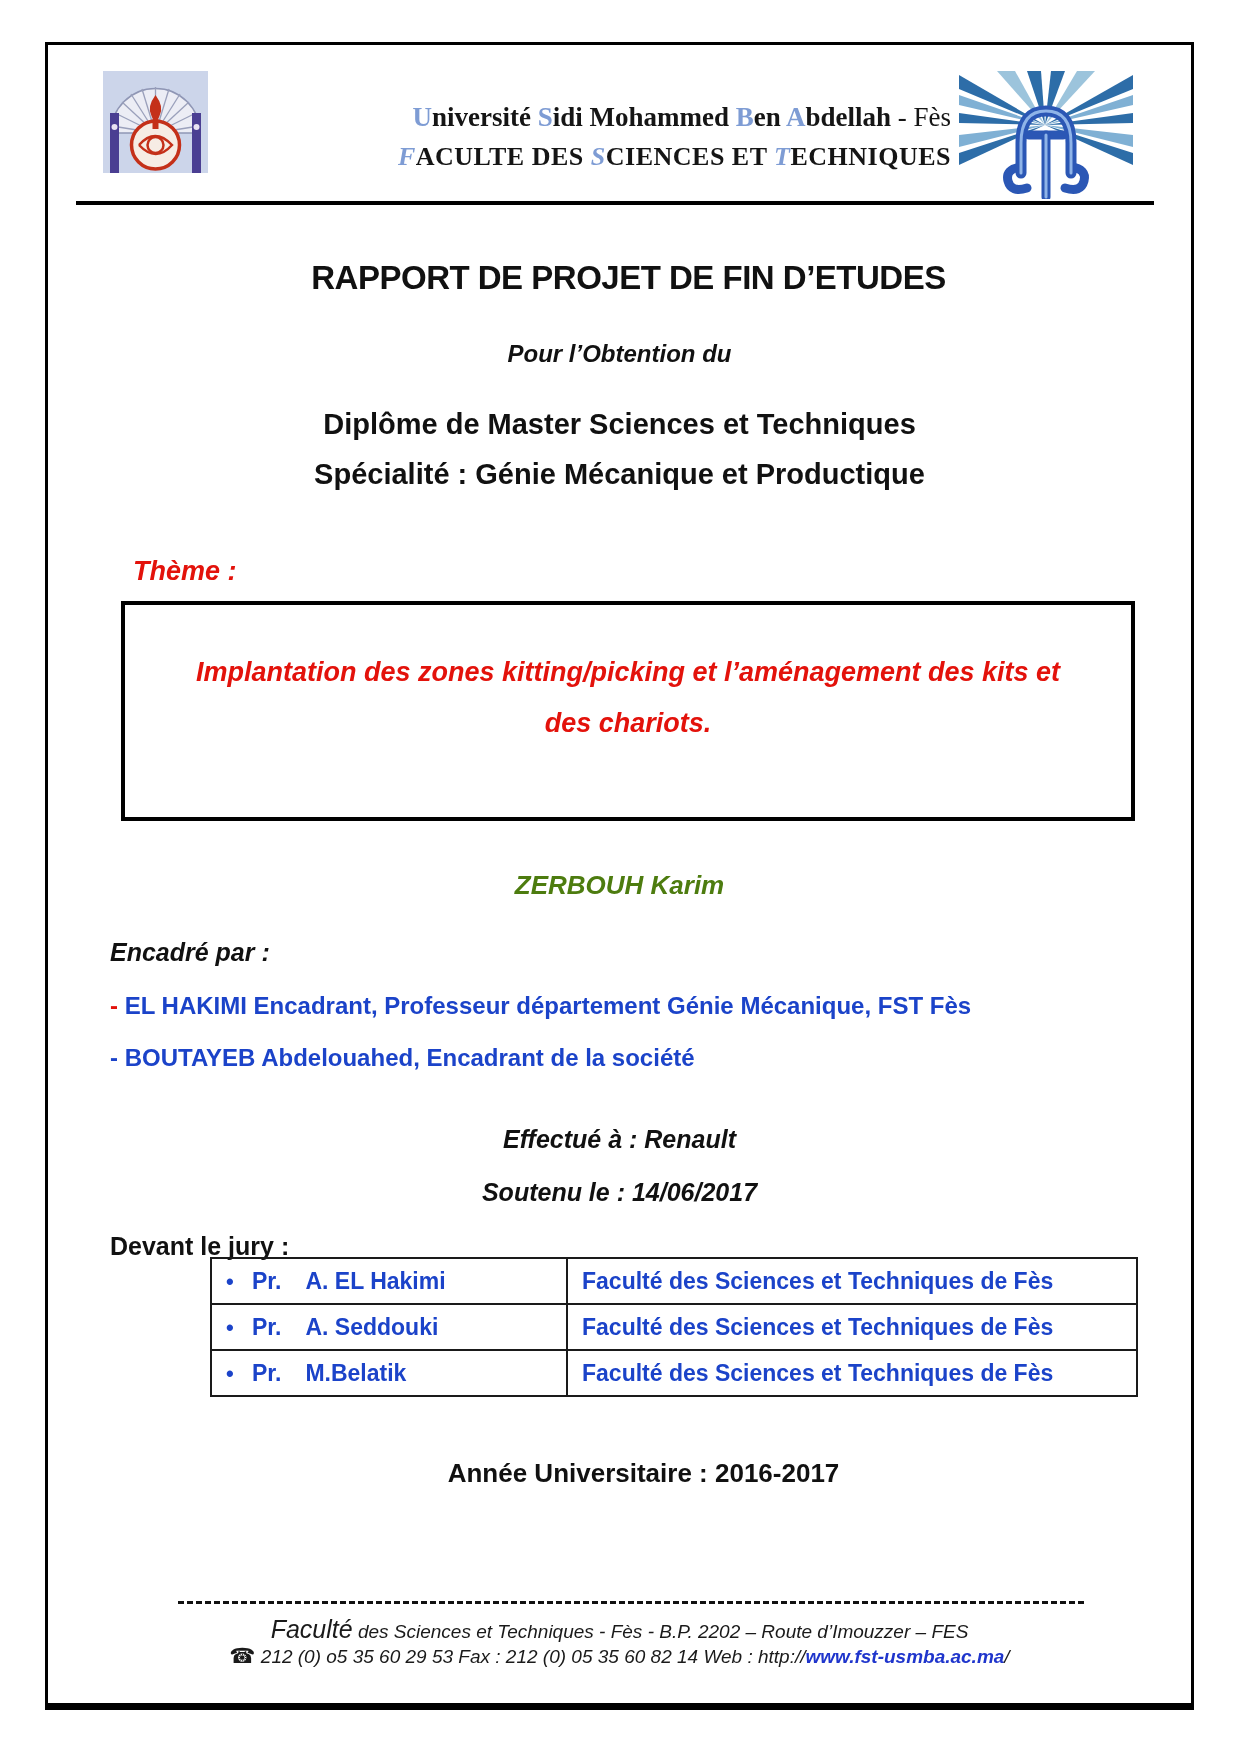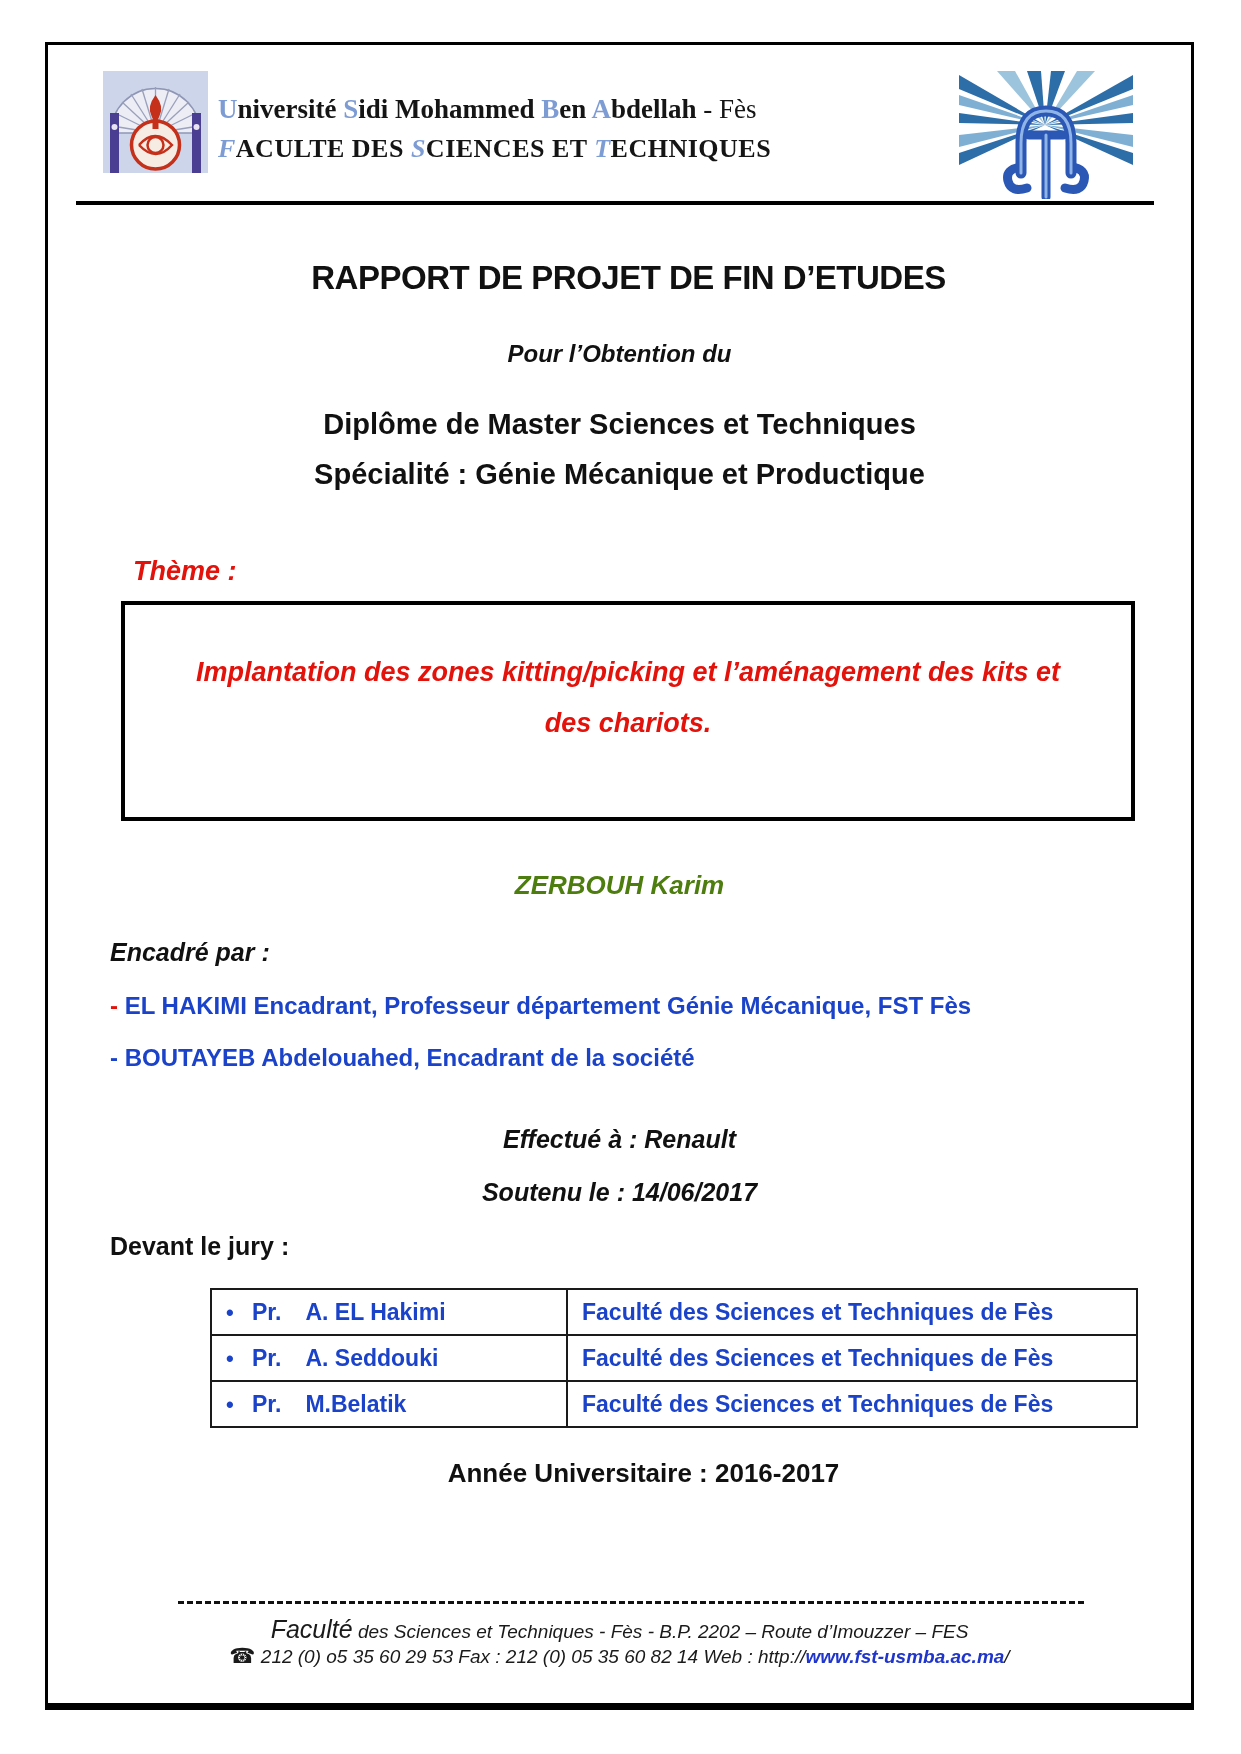--- a/index.html
+++ b/index.html
@@ -9,21 +9,21 @@
   }
   .frame{
     position:absolute;left:45px;top:42px;width:1149px;height:1668px;
     border:3px solid #000;border-bottom-width:7px;box-sizing:border-box;background:#fff;
   }
   .abs{position:absolute;left:0;right:0;}
   .ctr{text-align:center;}
   
   .logo-left{position:absolute;left:55px;top:26px;width:105px;height:102px;}
   .logo-right{position:absolute;right:56px;top:24px;width:178px;height:130px;}
-  .hdr-text{position:absolute;left:170px;right:240px;top:44px;text-align:left;
+  .hdr-text{position:absolute;left:170px;right:240px;top:52px;text-align:right;
     font-family:"Liberation Serif","DejaVu Serif",serif;font-weight:bold;color:#151515;}
   .hdr-l1{font-size:27px;line-height:40px;}
   .hdr-l2{font-size:26px;line-height:40px;letter-spacing:.5px;}
   .ini{color:#7e9cd4;}
   .ini-it{color:#7e9cd4;font-style:italic;}
   .thin{font-weight:400;}
   .hdr-rule{position:absolute;left:28px;width:1078px;top:156px;height:4px;background:#000;}
   
   .report-title{top:214px;font-size:33px;font-weight:bold;letter-spacing:-.5px;padding-left:18px;}
   .subtitle{top:295px;font-size:24px;font-weight:bold;font-style:italic;}
@@ -40,21 +40,21 @@
   .sup-row{left:62px;right:40px;font-size:24px;font-weight:bold;color:#1b43c9;}
   .sup1{top:947px;}
   .sup2{top:999px;}
   .dash-red{color:#e3120b;}
   .dash-blue{color:#1b43c9;}
   
   .location{top:1080px;font-size:25px;font-weight:bold;font-style:italic;}
   .defdate{top:1133px;font-size:25px;font-weight:bold;font-style:italic;}
   .jury-label{top:1187px;left:62px;right:auto;font-size:25px;font-weight:bold;}
   
-  .jury-table{position:absolute;left:162px;top:1243px;width:928px;border-collapse:collapse;}
+  .jury-table{position:absolute;left:162px;top:1212px;width:928px;border-collapse:collapse;}
   .jury-table td{border:2px solid #1a1a1a;height:44px;font-size:23px;font-weight:bold;color:#1b43c9;padding:0 0 0 14px;vertical-align:middle;}
   .jury-table td.c1{width:340px;}
   .jury-bullet{display:inline-block;width:26px;font-size:22px;}
   .jury-name{margin-left:24px;}
   .acad-year{top:1413px;font-size:26px;font-weight:bold;padding-left:48px;}
   
   .footer-sep{position:absolute;left:130px;top:1556px;width:906px;border-top:3px dashed #111;}
   .footer1{top:1570px;font-size:19px;font-style:italic;line-height:28px;color:#1a1a1a;}
   .footer1 .lead{font-size:25px;}
   .footer2{top:1599px;font-size:19px;font-style:italic;line-height:24px;color:#1a1a1a;}

